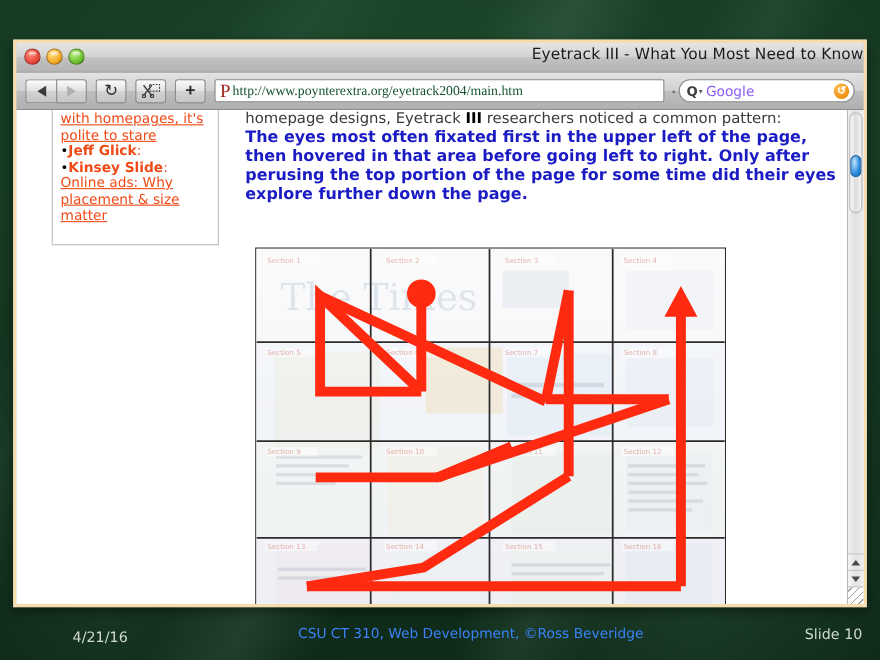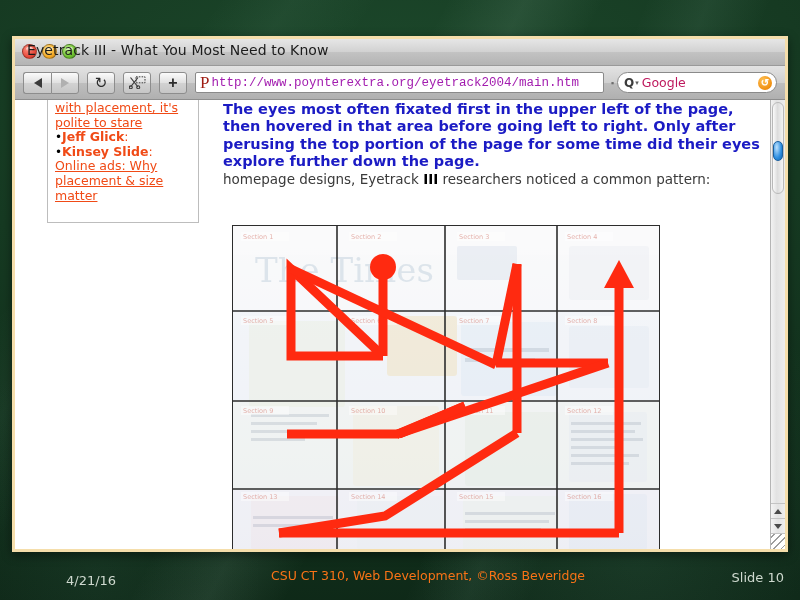--- a/index.html
+++ b/index.html
@@ -63,21 +63,21 @@
     left: 22%; top: 13%; width: 52%; height: 36%;
     border-radius: 50%;
     background: linear-gradient(to bottom, rgba(255,255,255,0.85), rgba(255,255,255,0.05));
   }
   .tl-red    { background: radial-gradient(circle at 35% 30%, #ff8d7e, #e8493a 62%, #b32a1d); }
   .tl-yellow { background: radial-gradient(circle at 35% 30%, #ffdf8a, #f5ab25 62%, #c07b10); }
   .tl-green  { background: radial-gradient(circle at 35% 30%, #bdf08a, #6fc030 62%, #3f8a18); }
 
   #window-title {
     position:absolute; left:0; right:0; top:3px;
-    text-align:left;
+    text-align:right;
     font-size: 14px;
     color: #1b1b1b;
     font-family: "DejaVu Sans", sans-serif;
     letter-spacing: 0.1px;
     padding-left: 12px;
   }
 
   
   #toolbar {
     height: 34px;
@@ -123,39 +123,39 @@
   #url-logo {
     font-family: "Liberation Serif", serif;
     color: #9e1b12;
     font-size: 17px;
     line-height: 1;
     margin-right: 2px;
     font-weight: 400;
   }
   #url-text {
     font-size: 12.5px;
-    color: #a21caf;
-    font-family: Liberation Mono, monospace;
+    color: #14532d;
+    font-family: Liberation Serif, serif;
     white-space: nowrap; overflow: hidden;
   }
   #url-dropdown-dot { font-size: 9px; color:#6d6d6d; margin: 0 3px 0 1px; }
 
   #search-field {
     width: 160px; height: 21px;
     background: #fff;
     border: 1px solid #8a8a8a;
     border-radius: 11px;
     display:flex; align-items:center;
     padding: 0 4px 0 6px;
     box-sizing:border-box;
     gap: 3px;
   }
   #search-q { font-size: 12px; font-weight: bold; color:#3c3c3c; font-family:"DejaVu Sans", sans-serif;}
   #search-caret { font-size: 7px; color:#5e5e5e; margin-left:-2px;}
-  #search-placeholder { font-size:12.5px; color:#be185d; flex:1; font-family:"DejaVu Sans", sans-serif;}
+  #search-placeholder { font-size:12.5px; color:#8b5cf6; flex:1; font-family:"DejaVu Sans", sans-serif;}
   #search-go {
     width:14px;height:14px;border-radius:50%;
     background: radial-gradient(circle at 38% 32%, #ffc257, #f08f10 70%, #c96d00);
     color:#fff; font-size:10px; line-height:14px; text-align:center;
     font-weight:bold;
   }
 
   
   #page-viewport {
     position:absolute;
@@ -271,21 +271,21 @@
 
   
   #footer-date, #footer-center, #footer-slide {
     position:absolute;
     color:#cfd9cf;
     font-size:13px;
     font-family:"DejaVu Sans", sans-serif;
     margin-left:48px;
   }
   #footer-date   { left: 18px;  top: 573px; }
-  #footer-center { left:8px; right:0; top: 568px; text-align:center; font-size:12.5px; color:#f97316; }
+  #footer-center { left:8px; right:0; top: 568px; text-align:center; font-size:12.5px; color:#3b82f6; }
   #footer-slide  { right: 16px; top: 570px; }
 </style>
 </head>
 <body>
 
 <div id="slide-bg"></div>
 
 <div id="browser-window">
 
   <div id="title-bar">
@@ -336,34 +336,34 @@
       <span id="search-caret">▾</span>
       <span id="search-placeholder">Google</span>
       <span id="search-go">↺</span>
     </div>
   </div>
 
   <div id="page-viewport">
 
     <div id="sidebar-box">
       <div class="side-item">
-        <span class="side-link">with placement, it's polite to stare</span>
+        <span class="side-link">with homepages, it's polite to stare</span>
       </div>
       <div class="side-item">
         <span class="bullet">•</span><span class="side-author">Jeff Glick</span><span class="side-colon">:</span>
       </div>
       <div class="side-item">
         <span class="bullet">•</span><span class="side-author">Kinsey Slide</span><span class="side-colon">:</span>
         <span class="side-link">Online ads: Why placement &amp; size matter</span>
       </div>
     </div>
 
     <div id="article">
+      <div id="article-intro"><span>homepage designs, Eyetrack </span><b>III</b><span> researchers noticed a common pattern:</span></div>
       <div id="article-bold">The eyes most often fixated first in the upper left of the page, then hovered in that area before going left to right. Only after perusing the top portion of the page for some time did their eyes explore further down the page.</div>
-      <div id="article-intro"><span>homepage designs, Eyetrack </span><b>III</b><span> researchers noticed a common pattern:</span></div>
     </div>
 
     <div id="eyetrack-figure">
       <svg width="426" height="346" viewBox="0 0 426 346">
         <defs>
           <linearGradient id="cellA" x1="0" y1="0" x2="0" y2="1">
             <stop offset="0%" stop-color="#fdfdfd"></stop>
               <stop offset="100%" stop-color="#eceef4"></stop>
           </linearGradient>
           <linearGradient id="cellB" x1="0" y1="0" x2="0" y2="1">

